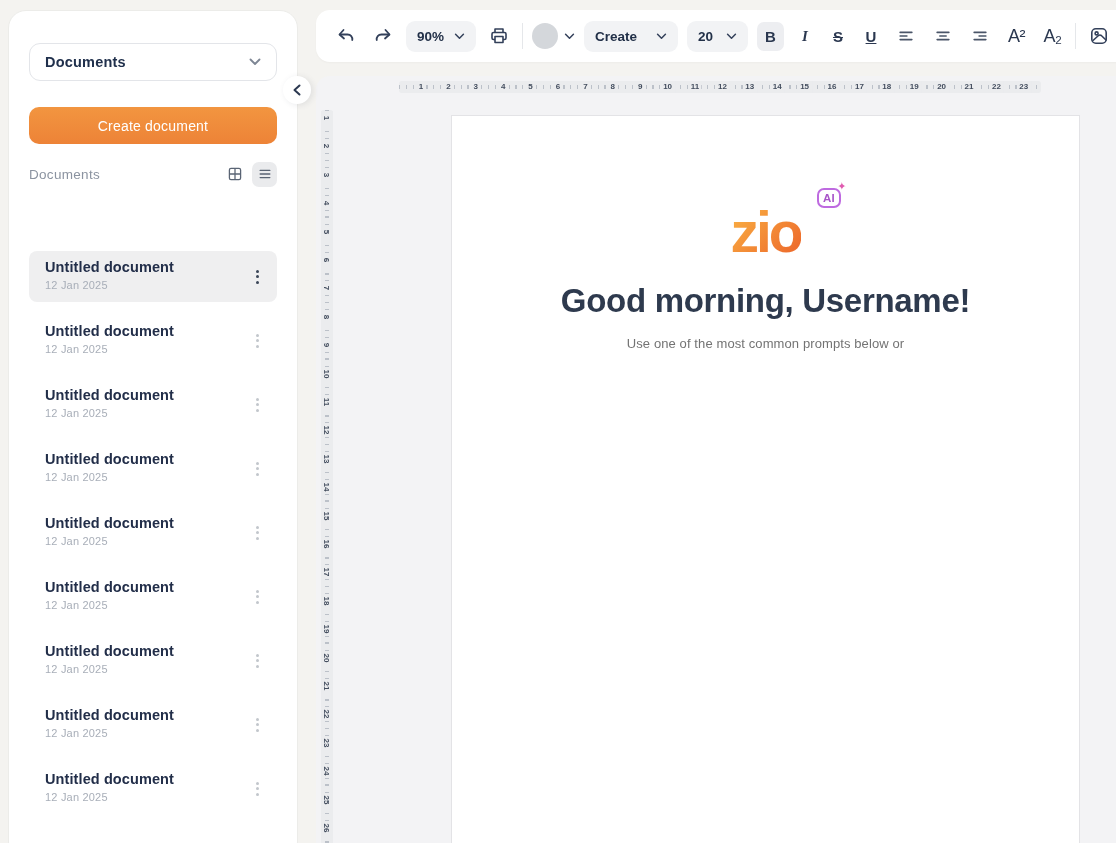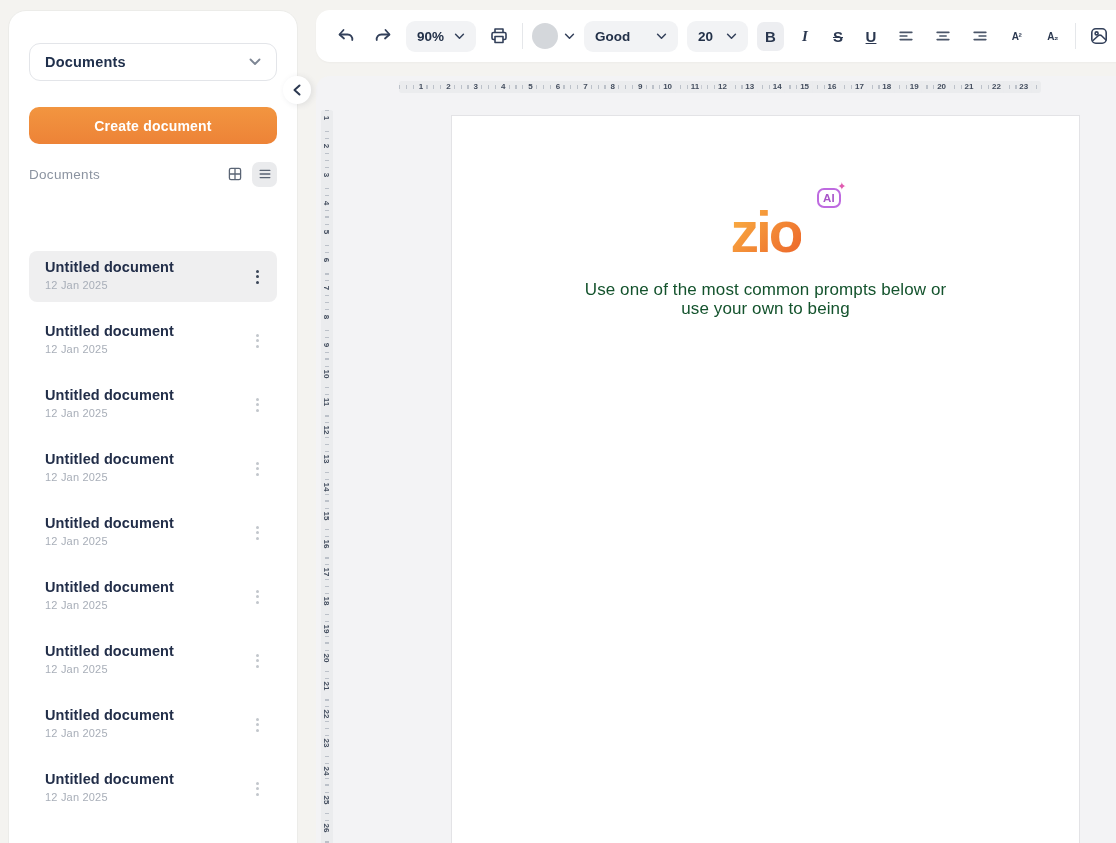--- a/index.html
+++ b/index.html
@@ -18,21 +18,21 @@
   .ws-dropdown {
     position:absolute; left:20px; top:32px; width:248px; height:38px;
     border:1px solid #E3E5E9; border-radius:11px; background:#fff;
     display:flex; align-items:center; justify-content:space-between;
     padding:0 15px; cursor:pointer;
   }
   .ws-dropdown .lbl { font-size:14.5px; font-weight:700; color:#20304C; letter-spacing:.2px; }
   .create-btn {
     position:absolute; left:20px; top:96px; width:248px; height:37px;
     background:linear-gradient(180deg,#F29540,#ED8337);
-    border:none; border-radius:10px; color:#fff; font-size:14px; font-weight:700;
+    border:none; border-radius:10px; color:#fff; font-size:14px; font-weight:400;
     font-family:"Liberation Sans",sans-serif; letter-spacing:.2px; cursor:pointer;
   }
   .section-row {
     position:absolute; left:20px; top:150px; width:248px; height:26px;
     display:flex; align-items:center; justify-content:space-between;
   }
   .section-label { font-size:13.5px; color:#8B93A0; letter-spacing:.3px; }
   .view-toggles { display:flex; gap:5px; }
   .view-btn { width:25px; height:25px; border:none; background:transparent; border-radius:7px;
     display:flex; align-items:center; justify-content:center; cursor:pointer; }
@@ -89,21 +89,21 @@
   .tb-divider { width:1px; height:26px; background:#E5E7EA; flex:0 0 auto; }
   .swatch-group { display:flex; align-items:center; gap:6px; border:none; background:transparent; cursor:pointer; flex:0 0 auto; }
   .swatch-circle { width:26px; height:26px; border-radius:50%; background:#D4D7DB; }
   .fmt { width:24px; height:29px; border:none; background:transparent; border-radius:7px;
     font-size:15px; color:#2B3850; cursor:pointer; display:flex; align-items:center; justify-content:center;
     font-family:"Liberation Sans",sans-serif; flex:0 0 auto; }
   .fmt.bold { background:#EDEEF1; font-weight:800; width:27px; }
   .fmt.italic { font-family:"Liberation Serif",serif; font-style:italic; font-weight:600; }
   .fmt.strike { text-decoration:line-through; font-weight:600; }
   .fmt.underline { text-decoration:underline; font-weight:600; }
-  .fmt.sup, .fmt.sub { font-weight:700; width:27px; font-size:10px; letter-spacing:-.5px; }
+  .fmt.sup, .fmt.sub { font-weight:400; width:27px; font-size:18px; letter-spacing:-.5px; }
   
   .canvas {
     position:absolute; left:316px; top:76px; width:820px; height:790px;
     background:#F3F3F5; border-radius:14px;
   }
   .ruler-h {
     position:absolute; left:83px; top:5px; width:642px; height:12px;
     background-color:#EBECEE; border-radius:3px;
     background-image:repeating-linear-gradient(to right,#BCC1C9 0 1.2px,transparent 1.2px 6.85px);
     background-size:100% 4px; background-position:0 center; background-repeat:no-repeat;
@@ -143,21 +143,21 @@
   }
   .logo-sparkle { position:absolute; right:-46px; top:-24px; font-size:11px; color:#E05BB0; }
   .greeting {
     margin-top:20px; font-size:33px; font-weight:700; color:#2E3A4E;
     line-height:41px; letter-spacing:-.3px;
   }
   .hl {
     background:linear-gradient(90deg,#BC5BD8,#F0709B);
     -webkit-background-clip:text; background-clip:text; -webkit-text-fill-color:transparent;
   }
-  .subtitle { margin-top:6px; font-size:17px; color:#14532d; line-height:19px; letter-spacing:.1px; }
+  .subtitle { margin-top:13px; font-size:13px; color:#737373; line-height:19px; letter-spacing:.1px; }
   svg { display:block; }
 </style>
 </head>
 <body>
 
 <aside class="sidebar">
   <div class="ws-dropdown">
     <span class="lbl">Documents</span>
     <span>
       <svg width="12" height="8" viewBox="0 0 12 8" fill="none" stroke="#7D8694" stroke-width="1.8" stroke-linecap="round" stroke-linejoin="round">
@@ -305,21 +305,21 @@
       </svg>
   </button>
   <span class="tb-divider"></span>
   <button class="swatch-group">
     <span class="swatch-circle"></span>
     <svg width="11" height="7" viewBox="0 0 12 8" fill="none" stroke="#33405A" stroke-width="1.7" stroke-linecap="round" stroke-linejoin="round">
         <path d="M1.5 1.5 L6 6 L10.5 1.5"></path>
       </svg>
   </button>
   <button class="pill font">
-    <span>Good</span>
+    <span>Create</span>
     <svg width="11" height="7" viewBox="0 0 12 8" fill="none" stroke="#33405A" stroke-width="1.7" stroke-linecap="round" stroke-linejoin="round">
         <path d="M1.5 1.5 L6 6 L10.5 1.5"></path>
       </svg>
   </button>
   <button class="pill size">
     <span>20</span>
     <svg width="11" height="7" viewBox="0 0 12 8" fill="none" stroke="#33405A" stroke-width="1.7" stroke-linecap="round" stroke-linejoin="round">
         <path d="M1.5 1.5 L6 6 L10.5 1.5"></path>
       </svg>
   </button>
@@ -411,20 +411,20 @@
     </div>
 
   <div class="page">
     <div class="page-content">
       <div class="logo-wrap">
         <div class="logo-text">zio</div>
         <span class="logo-badge">AI</span>
         <span class="logo-sparkle">✦</span>
       </div>
       <div class="greeting">
+        <div>Good morning, Username!</div>
       </div>
       <div class="subtitle">
         <div>Use one of the most common prompts below or</div>
-        <div>use your own to being</div>
       </div>
     </div>
   </div>
 </div>
 
 </body></html>

